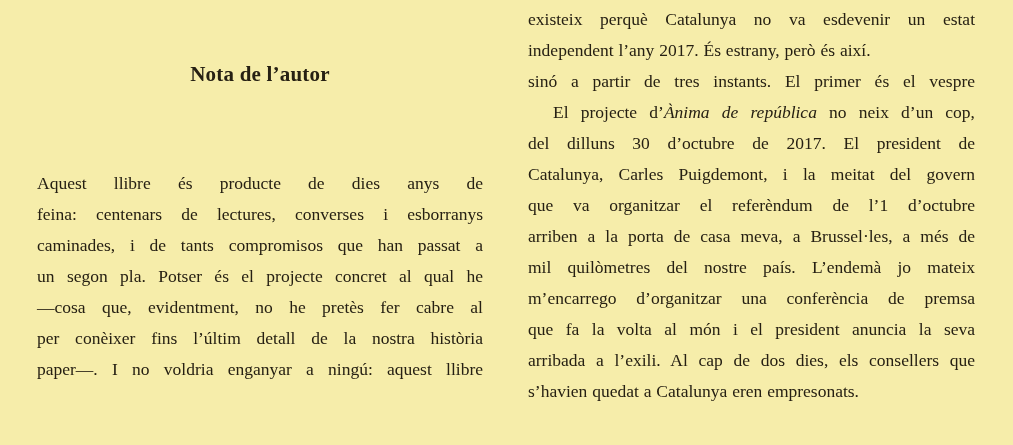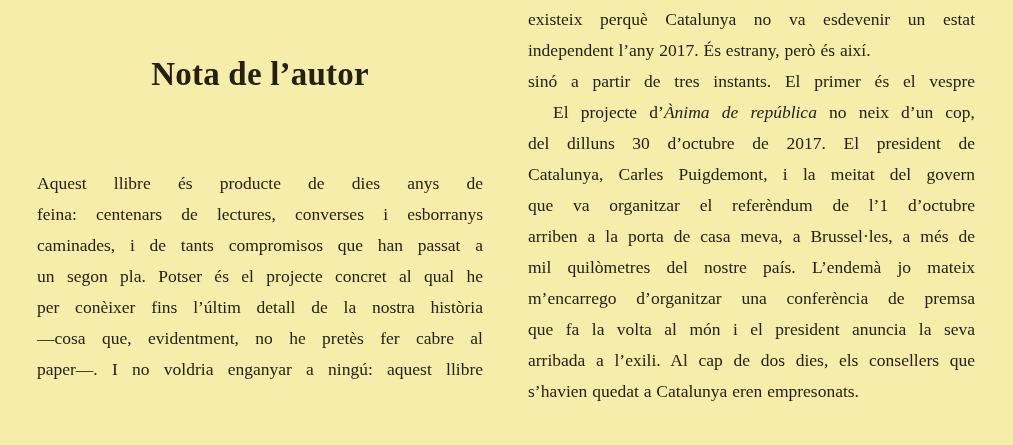--- a/index.html
+++ b/index.html
@@ -22,21 +22,21 @@
     left: 37px;
     width: 446px;
   }
   .column-right {
     left: 528px;
     width: 447px;
     margin-top: 8px;
   }
   .chapter-title {
     margin-top: 57px;
-    font-size: 33px;
+    font-size: 21px;
     line-height: 34px;
     font-weight: bold;
     text-align: center;
     letter-spacing: 0.2px;
   }
   .lines {
     font-size: 17.5px;
   }
   .lines-left {
     margin-top: 77px;
@@ -62,22 +62,22 @@
 
 <div class="page" style="background: rgb(246, 237, 170); color: rgb(38, 32, 19);">
 
   <div class="column column-left">
     <div class="chapter-title">Nota de l’autor</div>
     <div class="lines lines-left">
         <div class="text-line">Aquest llibre és producte de dies anys de</div>
         <div class="text-line">feina: centenars de lectures, converses i esborranys</div>
         <div class="text-line">caminades, i de tants compromisos que han passat a</div>
         <div class="text-line">un segon pla. Potser és el projecte concret al qual he</div>
+        <div class="text-line">—cosa que, evidentment, no he pretès fer cabre al</div>
         <div class="text-line">per conèixer fins l’últim detall de la nostra història</div>
-        <div class="text-line">—cosa que, evidentment, no he pretès fer cabre al</div>
         <div class="text-line">paper—. I no voldria enganyar a ningú: aquest llibre</div>
       </div>
   </div>
 
   <div class="column column-right">
     <div class="lines lines-right">
         <div class="text-line">existeix perquè Catalunya no va esdevenir un estat</div>
         <div class="text-line para-end">independent l’any 2017. És estrany, però és així.</div>
         <div class="text-line">sinó a partir de tres instants. El primer és el vespre</div>
         <div class="text-line indent">El projecte d’<i>Ànima de república</i> no neix d’un cop,</div>

